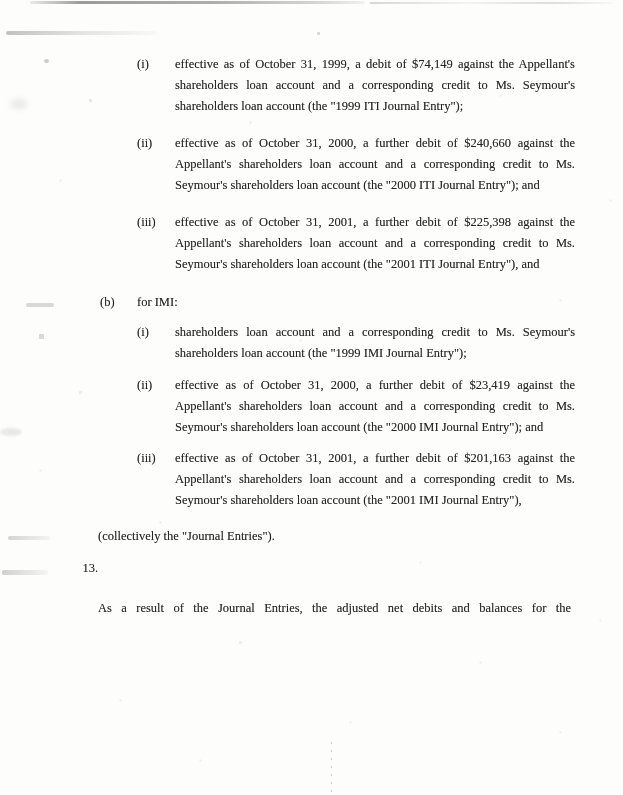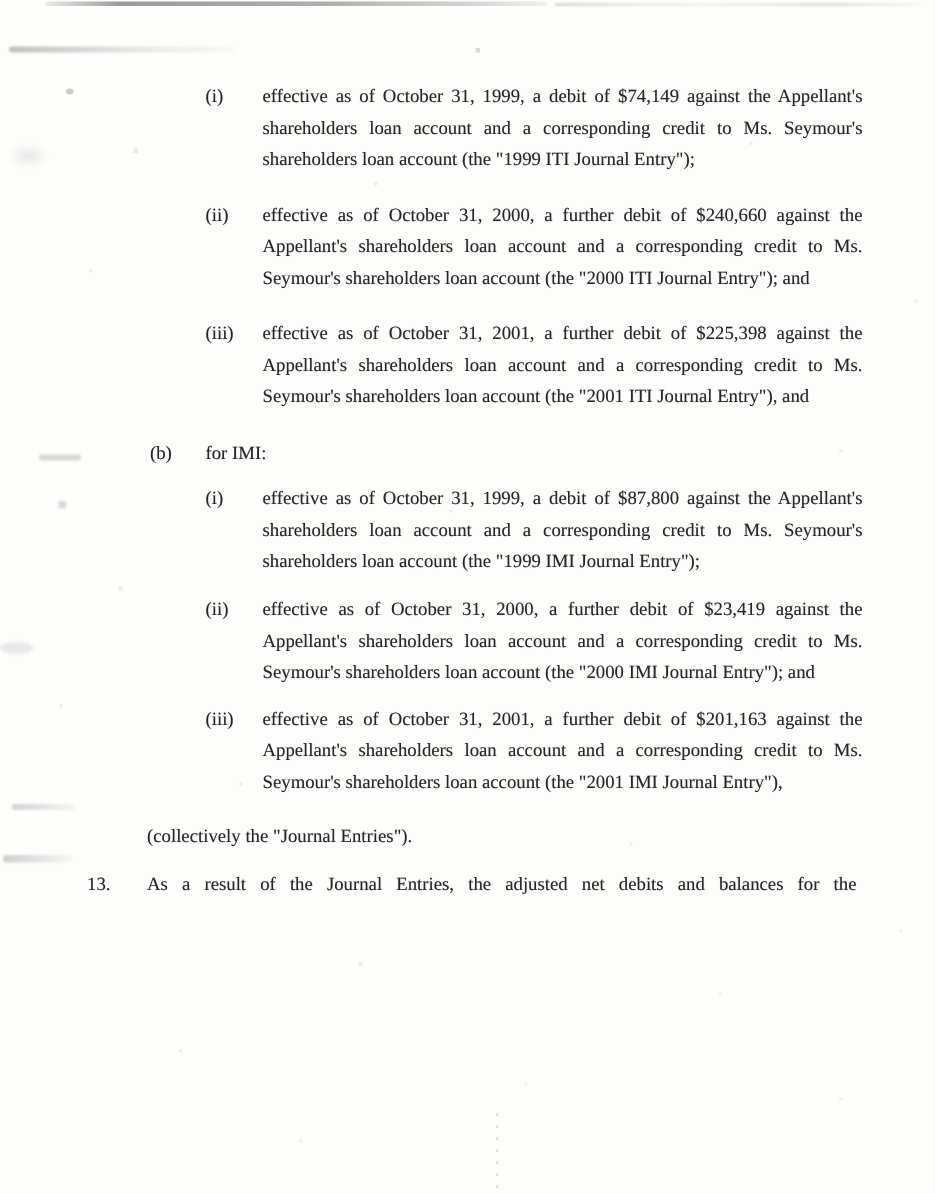--- a/index.html
+++ b/index.html
@@ -36,22 +36,22 @@
   .mb11 { margin-bottom:11px; }
   .mb10 { margin-bottom:10px; }
   .mb15 { margin-bottom:15px; }
   
   .l2item { display:flex; margin:0 0 9px 100px; }
   .l2item .marker { width:37px; flex:none; }
   
   .collective { margin:0 0 11px 98px; }
   
   .para13 { display:flex; margin-left:58px; }
-  .para13 .marker { width:40px; flex:none; }
-  .ptext { width:473px; flex:none; }
+  .para13 .marker { width:40px; flex:none;text-align:right; }
+  .ptext { width:473px; flex:none;margin-top:40px; }
 
   
   .art { position:absolute; z-index:1; pointer-events:none; }
   .art-top-a {
     left:30px; top:1px; width:335px; height:3px; border-radius:2px;
     background:linear-gradient(90deg, rgba(100,100,100,.12), rgba(90,90,90,.6) 15%, rgba(95,95,95,.5) 55%, rgba(120,120,120,.3) 85%, rgba(140,140,140,.1));
     filter:blur(.5px);
   }
   .art-top-b {
     left:370px; top:2px; width:243px; height:2px;
@@ -172,21 +172,20 @@
     </div>
 
     <div class="l2item">
       <div class="marker">(b)</div>
       <div>for IMI:</div>
     </div>
 
     <div class="l3item mb11">
       <div class="marker">(i)</div>
       <div class="ltext">
-        <div class="jl">effective as of October 31, 1999, a debit of $87,800 against the Appellant's</div>
         <div class="jl">shareholders loan account and a corresponding credit to Ms. Seymour's</div>
         <div class="jl last">shareholders loan account (the "1999 IMI Journal Entry");</div>
       </div>
     </div>
 
     <div class="l3item mb10">
       <div class="marker">(ii)</div>
       <div class="ltext">
         <div class="jl">effective as of October 31, 2000, a further debit of $23,419 against the</div>
         <div class="jl">Appellant's shareholders loan account and a corresponding credit to Ms.</div>

